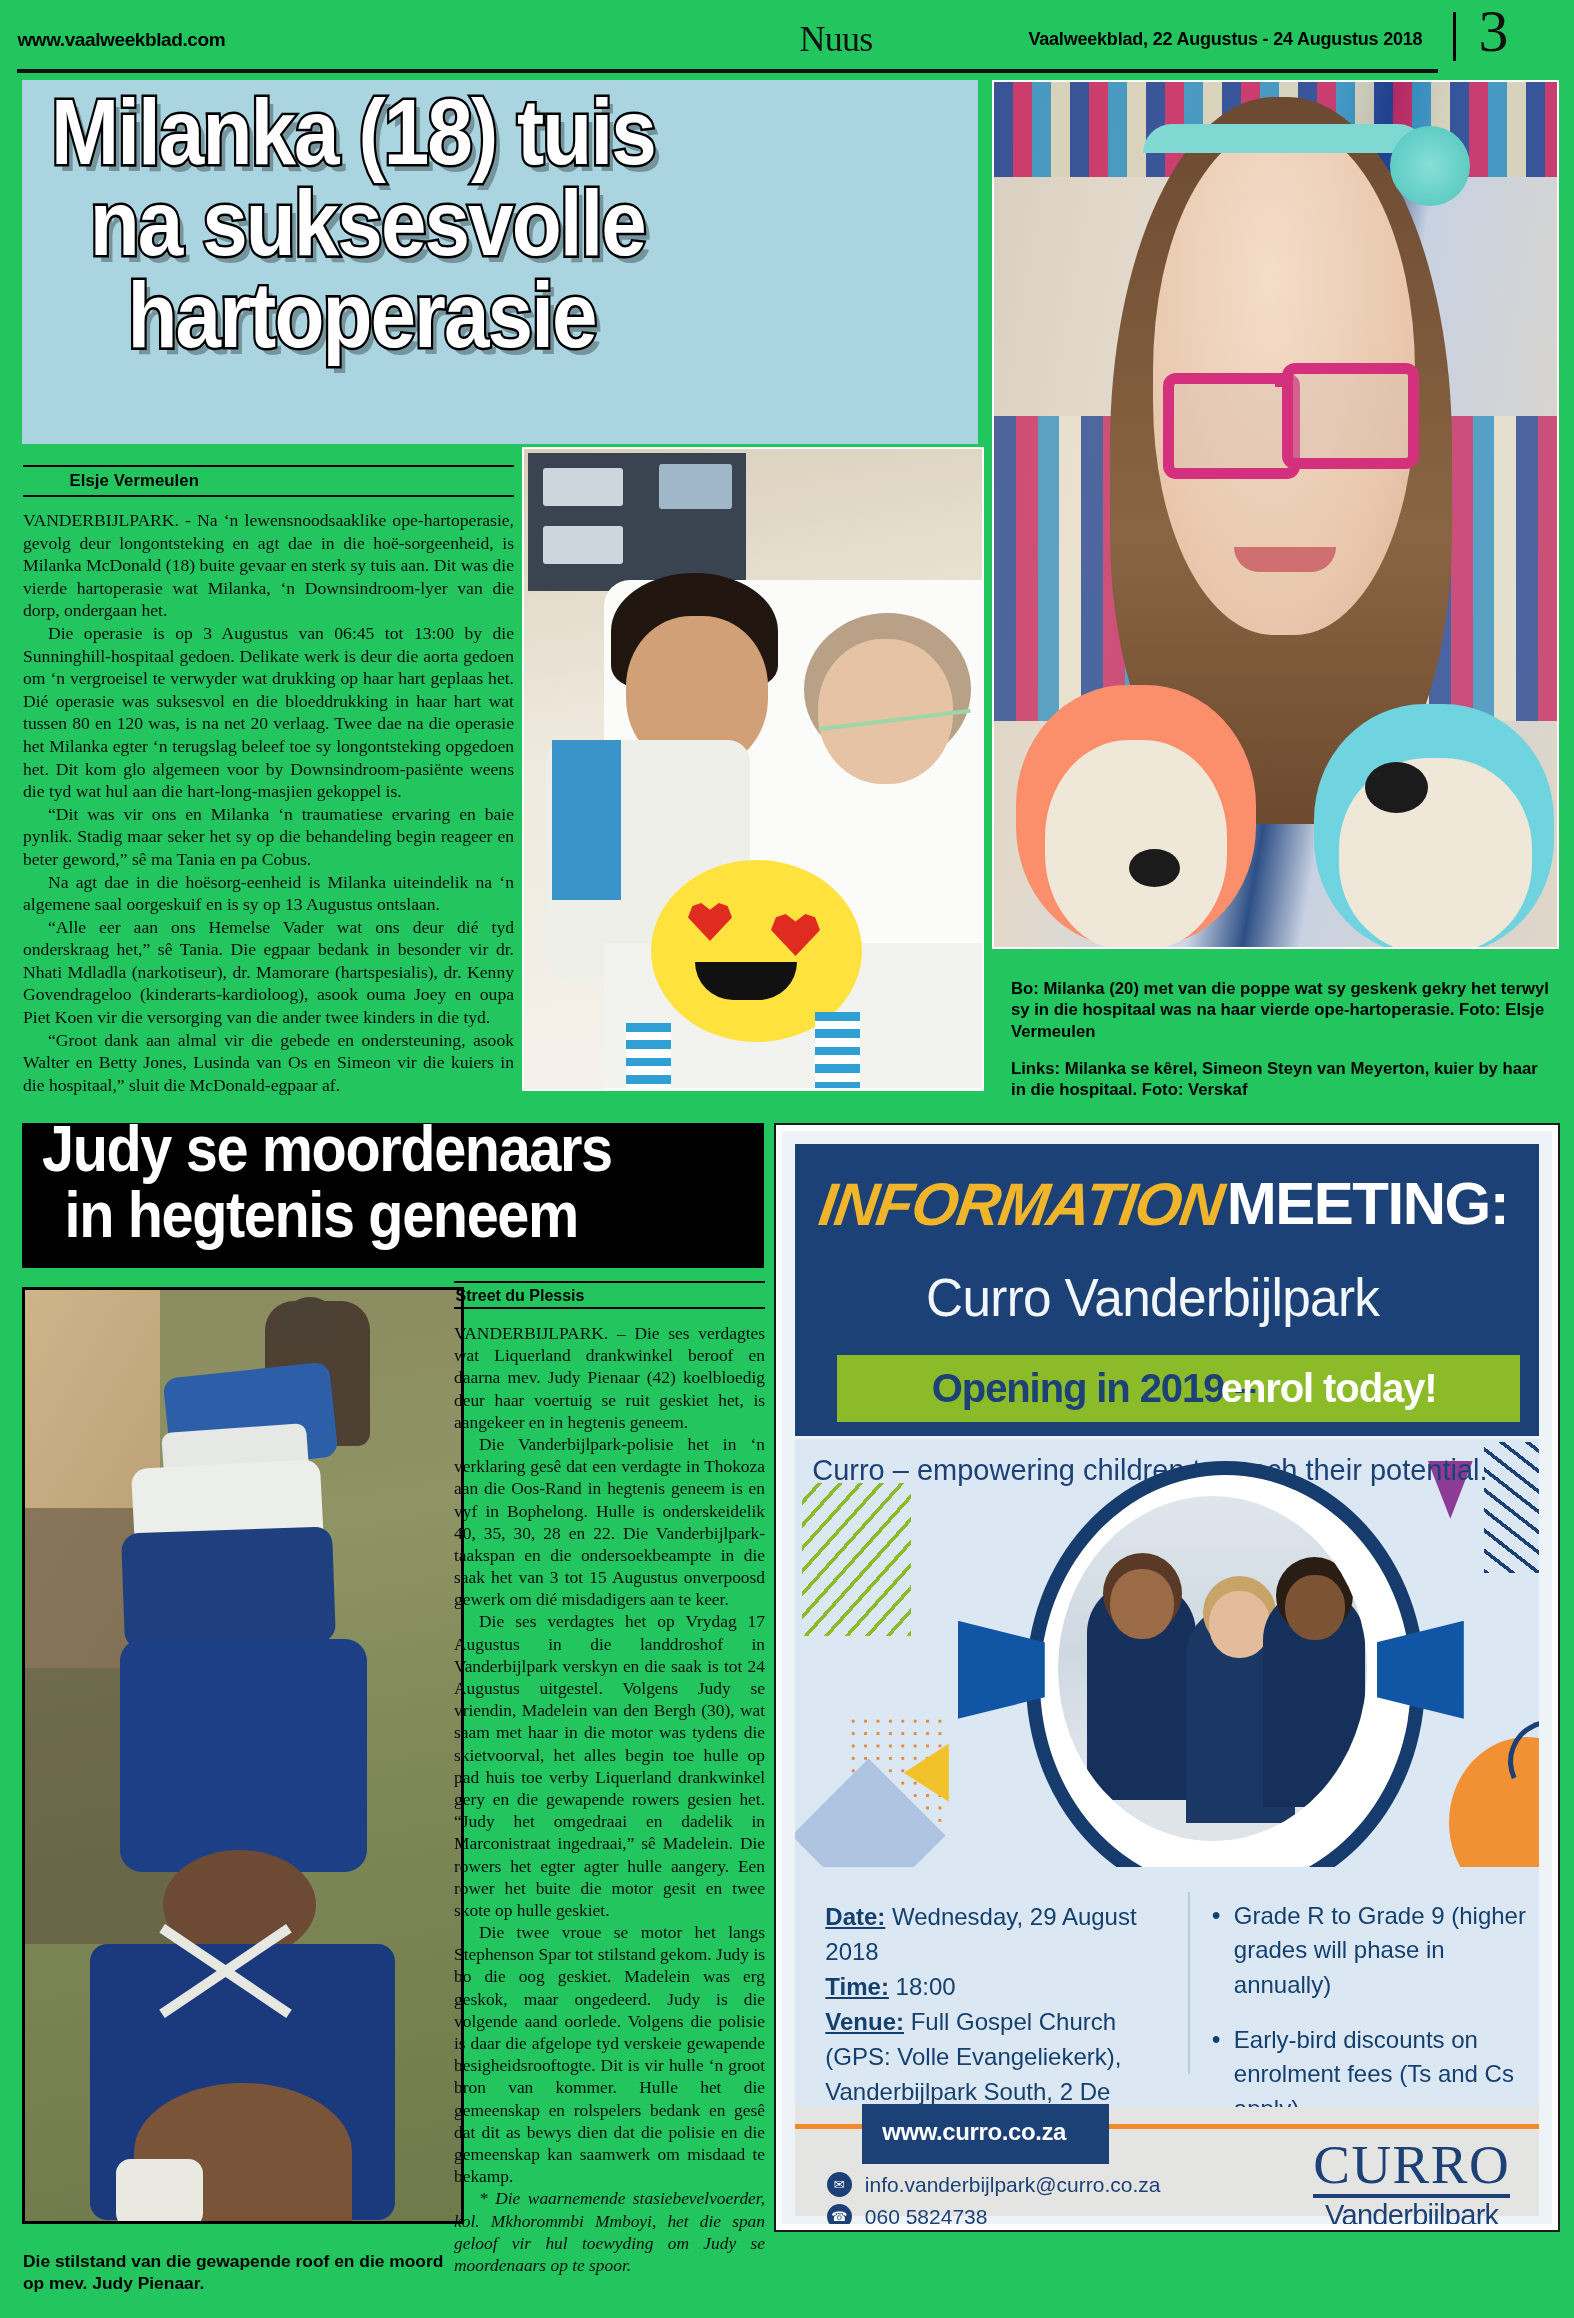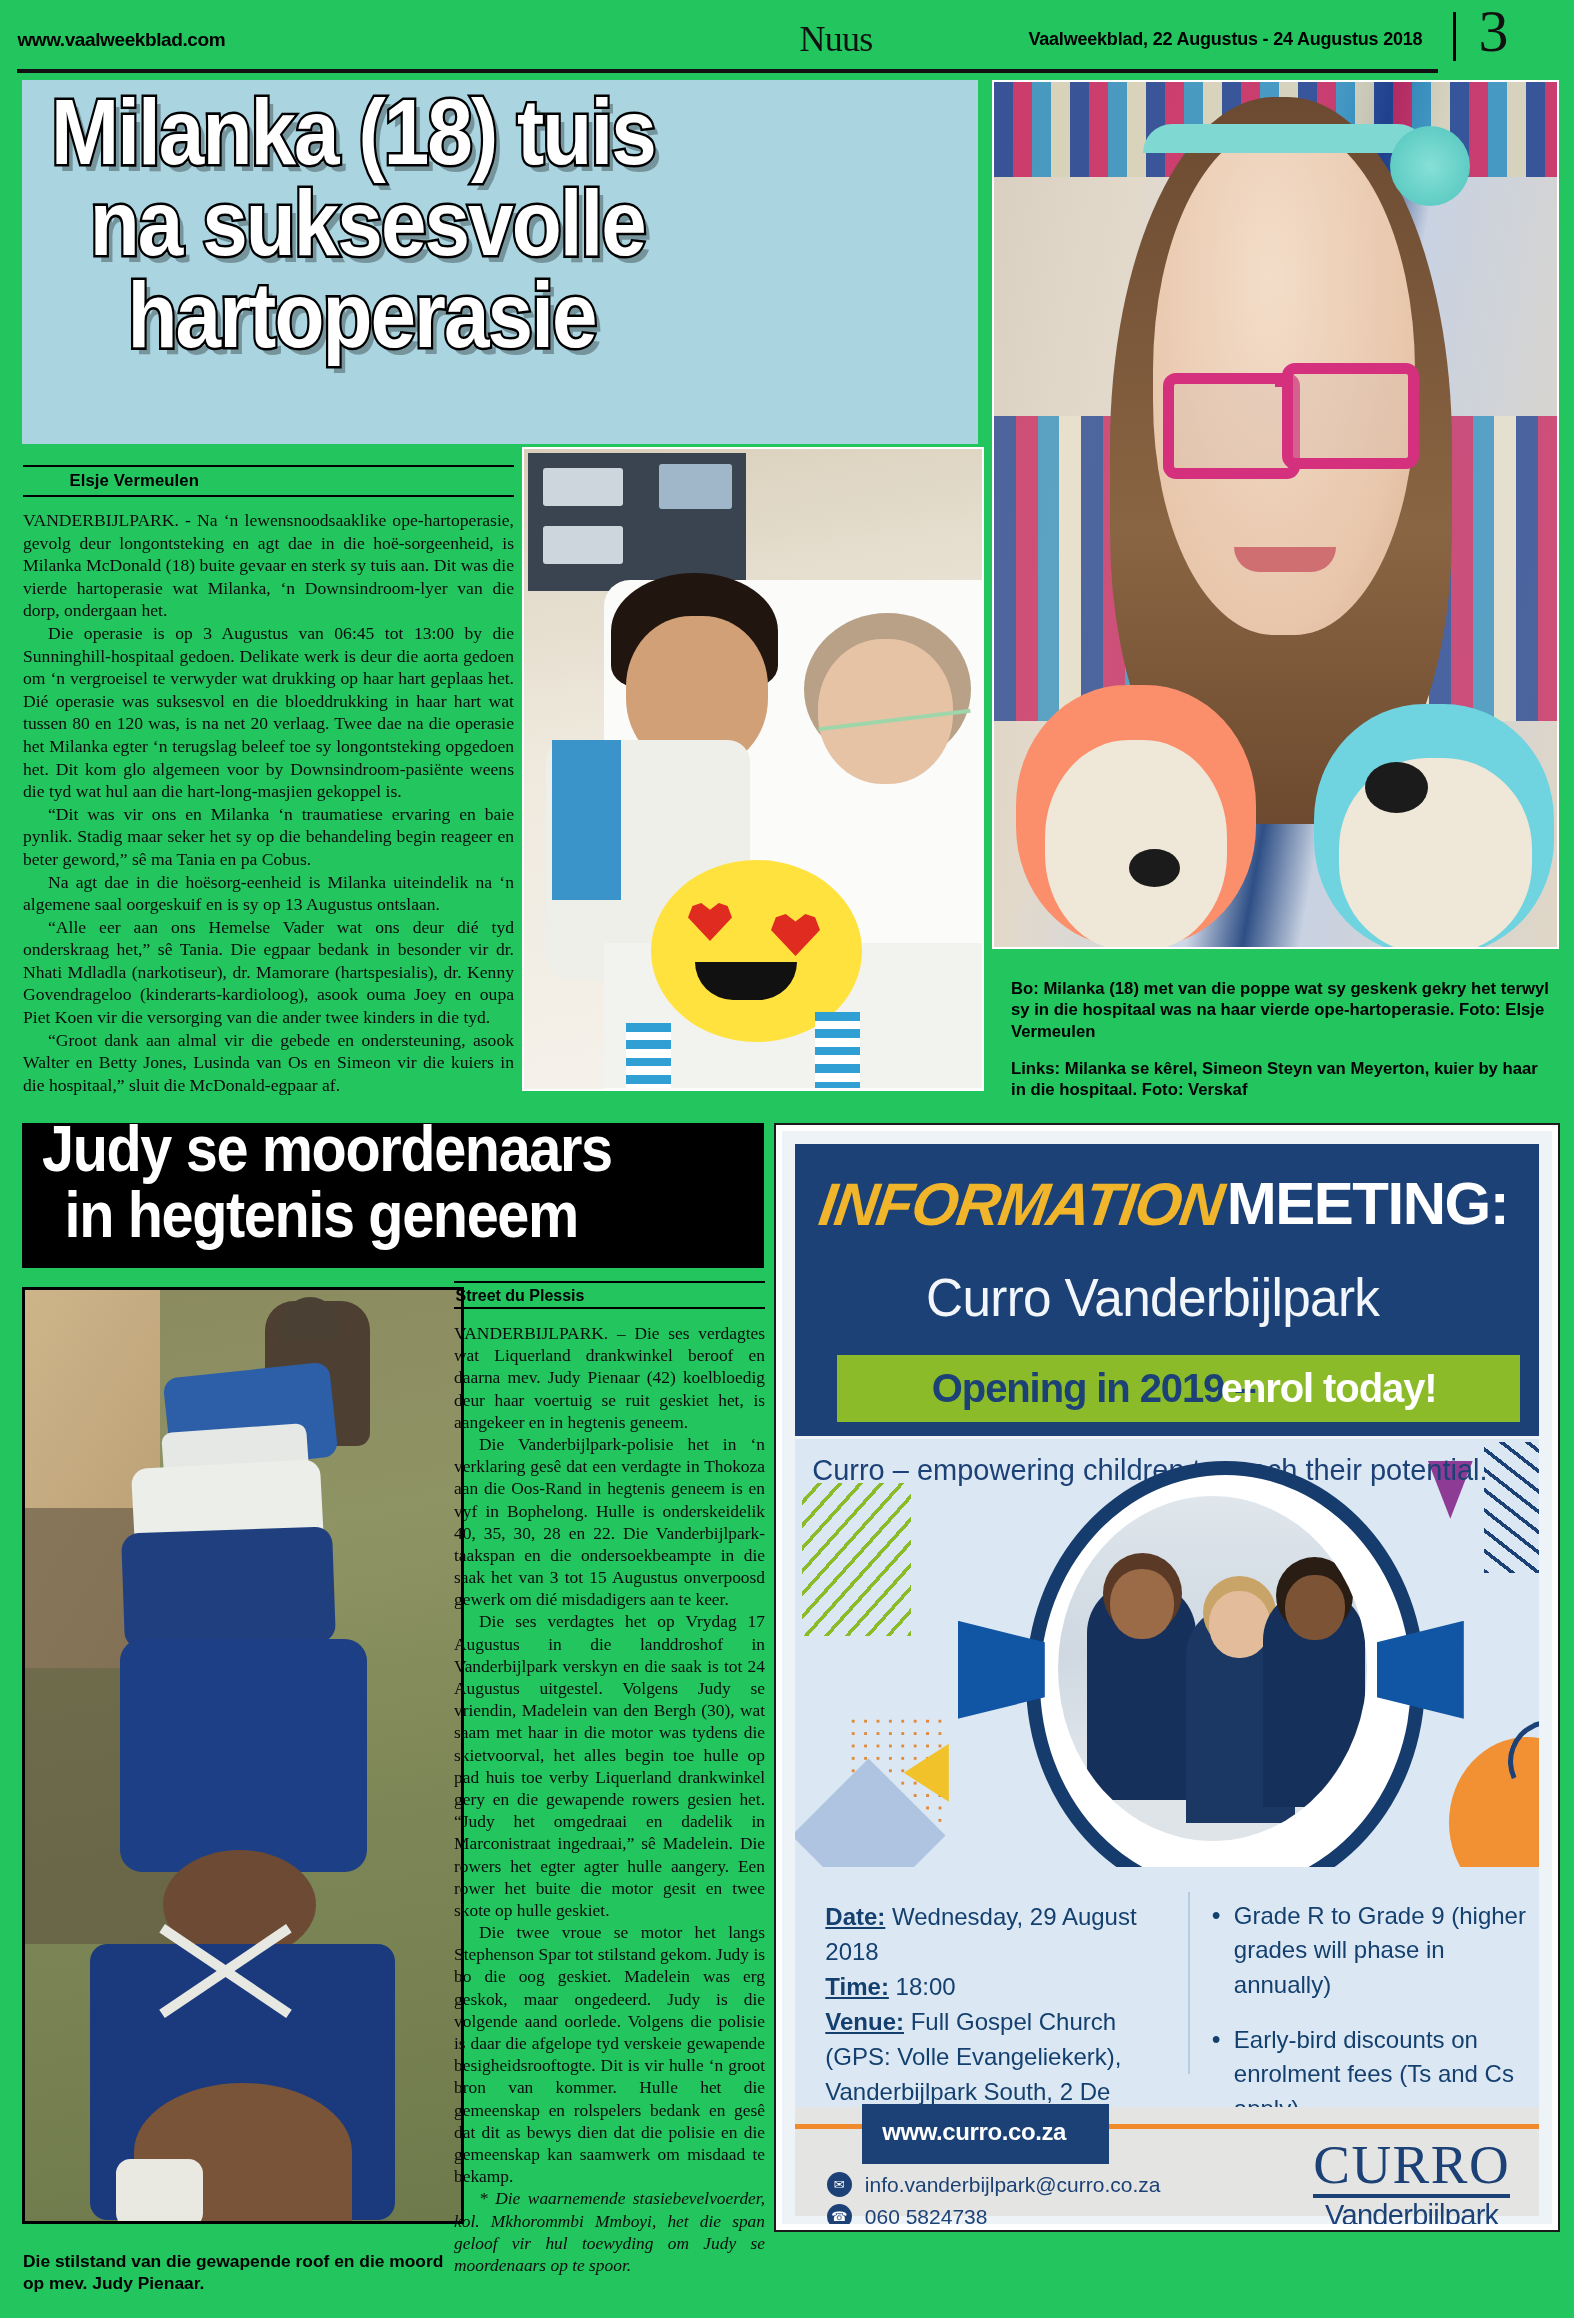--- a/index.html
+++ b/index.html
@@ -285,21 +285,21 @@
 
   <div class="body-col" id="a1-body">
     <p class="first">VANDERBIJLPARK. - Na ‘n lewensnoodsaaklike ope-hartoperasie, gevolg deur longontsteking en agt dae in die hoë-sorgeenheid, is Milanka McDonald (18) buite gevaar en sterk sy tuis aan. Dit was die vierde hartoperasie wat Milanka, ‘n Downsindroom-lyer van die dorp, ondergaan het.</p>
     <p>Die operasie is op 3 Augustus van 06:45 tot 13:00 by die Sunninghill-hospitaal gedoen. Delikate werk is deur die aorta gedoen om ‘n vergroeisel te verwyder wat drukking op haar hart geplaas het. Dié operasie was suksesvol en die bloeddrukking in haar hart wat tussen 80 en 120 was, is na net 20 verlaag. Twee dae na die operasie het Milanka egter ‘n terugslag beleef toe sy longontsteking opgedoen het. Dit kom glo algemeen voor by Downsindroom-pasiënte weens die tyd wat hul aan die hart-long-masjien gekoppel is.</p>
     <p>“Dit was vir ons en Milanka ‘n traumatiese ervaring en baie pynlik. Stadig maar seker het sy op die behandeling begin reageer en beter geword,” sê ma Tania en pa Cobus.</p>
     <p>Na agt dae in die hoësorg-eenheid is Milanka uiteindelik na ‘n algemene saal oorgeskuif en is sy op 13 Augustus ontslaan.</p>
     <p>“Alle eer aan ons Hemelse Vader wat ons deur dié tyd onderskraag het,” sê Tania. Die egpaar bedank in besonder vir dr. Nhati Mdladla (narkotiseur), dr. Mamorare (hartspesialis), dr. Kenny Govendrageloo (kinderarts-kardioloog), asook ouma Joey en oupa Piet Koen vir die versorging van die ander twee kinders in die tyd.</p>
     <p>“Groot dank aan almal vir die gebede en ondersteuning, asook Walter en Betty Jones, Lusinda van Os en Simeon vir die kuiers in die hospitaal,” sluit die McDonald-egpaar af.</p>
   </div>
 
-  <div class="caption" id="cap-bo">Bo: Milanka (18) met van die poppe wat sy geskenk gekry het terwyl sy in die hospitaal was na haar vierde ope-hartoperasie. Foto: Elsje Vermeulen</div>
+  <div class="caption" id="cap-bo">Bo: Milanka (20) met van die poppe wat sy geskenk gekry het terwyl sy in die hospitaal was na haar vierde ope-hartoperasie. Foto: Elsje Vermeulen</div>
   <div class="caption" id="cap-links">Links: Milanka se kêrel, Simeon Steyn van Meyerton, kuier by haar in die hospitaal. Foto: Verskaf</div>
 
   <div class="hero2">
     <div class="hero2-h1">
       <span class="l l1">Judy se moordenaars</span>
       <span class="l l2">in hegtenis geneem</span>
     </div>
   </div>
 
   <div class="photo ph-crime">

